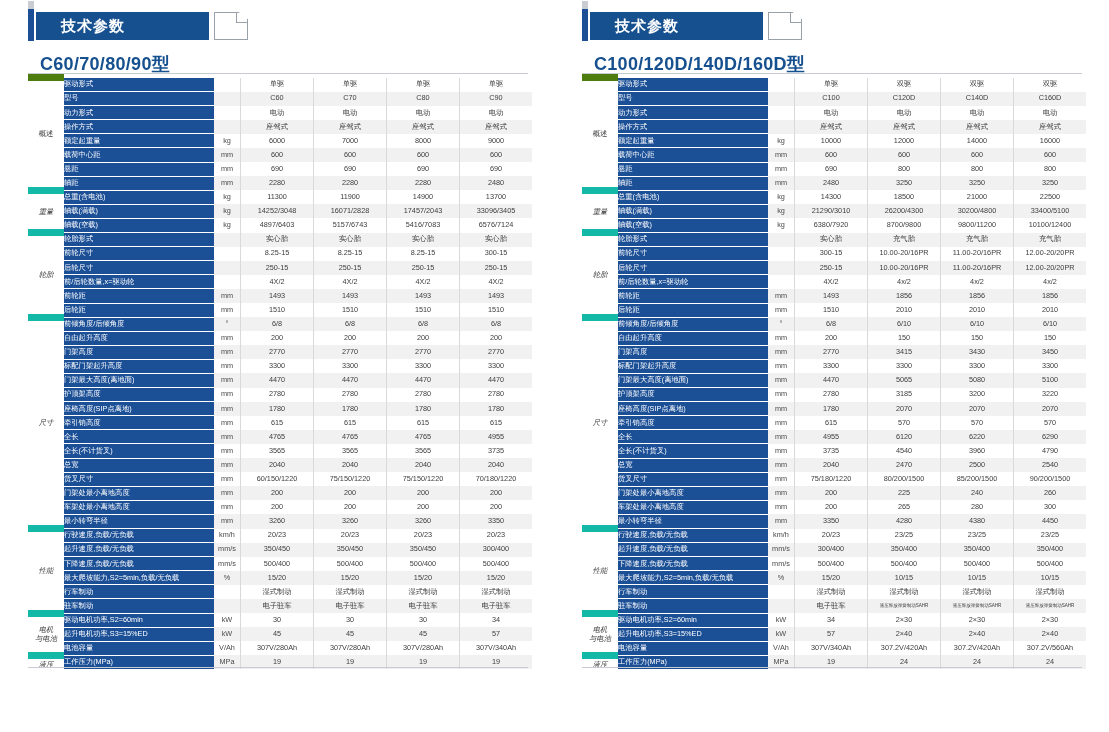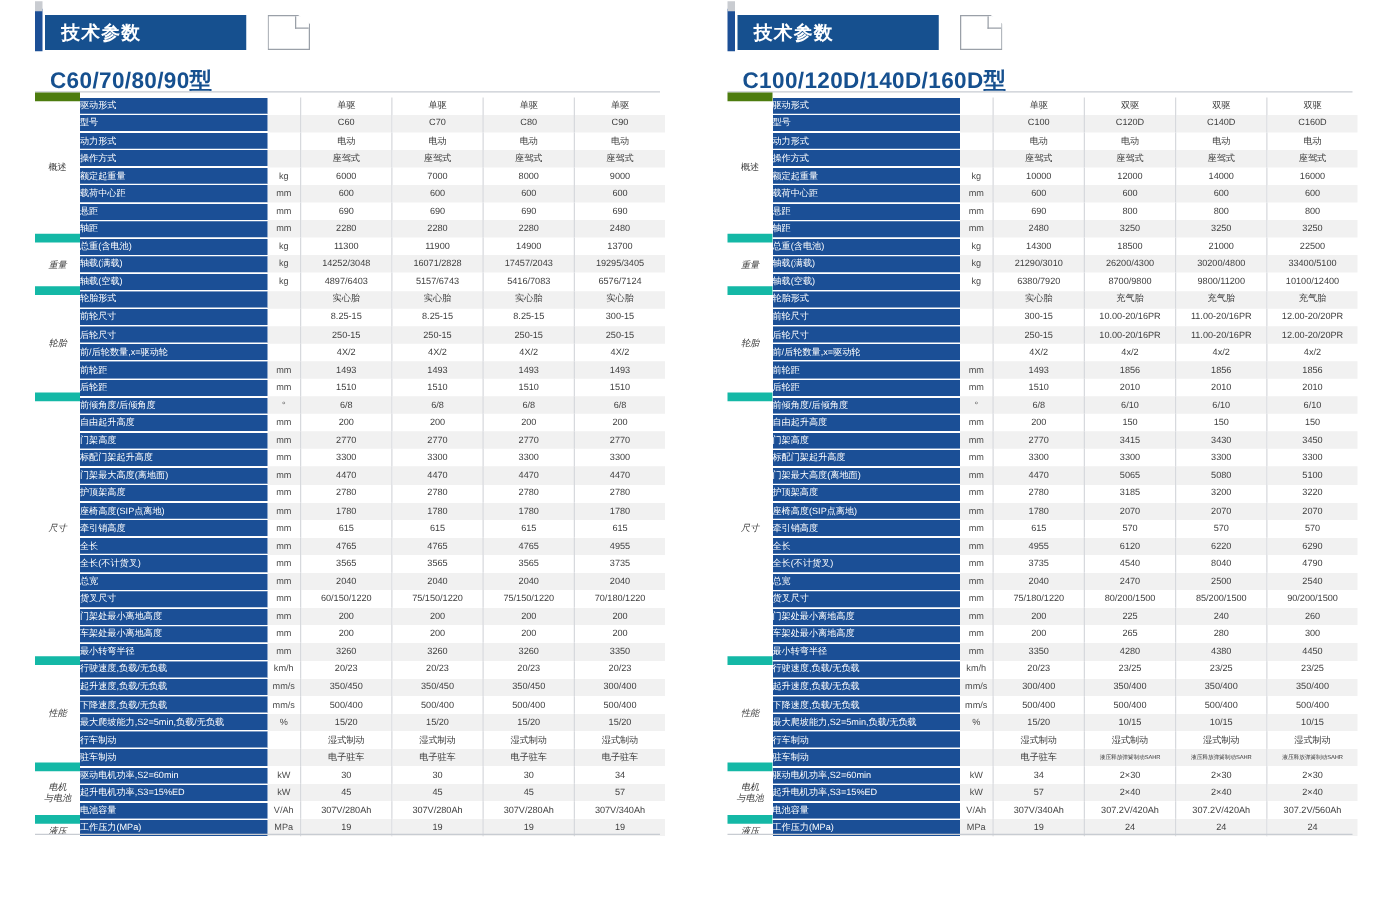--- a/index.html
+++ b/index.html
@@ -20,21 +20,21 @@
     position:absolute;left:0;top:-3px;width:6px;height:34px;
     background:#1c4f96;
   }
   .banner-accent:before{
     content:"";position:absolute;left:0;top:-6px;width:6px;height:8px;
     background:#c9ccd1;
   }
   .banner{
     position:absolute;left:8px;top:2px;height:28px;width:161px;
     background:#16508f;
-    display:flex;align-items:center;
+    display:flex;align-items:center;padding-left:12px;
   }
   .banner-title{
     color:#ffffff;font-size:15px;font-weight:bold;letter-spacing:1px;
     margin-left:13px;
   }
   .tag-fold{
     position:absolute;left:186px;top:2px;width:34px;height:28px;
     background:#ffffff;
     border:1px solid #9aa0a8;
     box-sizing:border-box;
@@ -204,21 +204,21 @@
             <td class="val">11900</td>
             <td class="val">14900</td>
             <td class="val">13700</td>
           </tr>
           <tr class="alt">
             <td class="spec">轴载(满载)</td>
             <td class="unit">kg</td>
             <td class="val">14252/3048</td>
             <td class="val">16071/2828</td>
             <td class="val">17457/2043</td>
-            <td class="val">19295/3405</td>
+            <td class="val">33096/3405</td>
           </tr>
           <tr>
             <td class="spec">轴载(空载)</td>
             <td class="unit">kg</td>
             <td class="val">4897/6403</td>
             <td class="val">5157/6743</td>
             <td class="val">5416/7083</td>
             <td class="val">6576/7124</td>
           </tr>
           <tr class="alt">
@@ -720,21 +720,21 @@
             <td class="val">4955</td>
             <td class="val">6120</td>
             <td class="val">6220</td>
             <td class="val">6290</td>
           </tr>
           <tr>
             <td class="spec">全长(不计货叉)</td>
             <td class="unit">mm</td>
             <td class="val">3735</td>
             <td class="val">4540</td>
-            <td class="val">8040</td>
+            <td class="val">3960</td>
             <td class="val">4790</td>
           </tr>
           <tr class="alt">
             <td class="spec">总宽</td>
             <td class="unit">mm</td>
             <td class="val">2040</td>
             <td class="val">2470</td>
             <td class="val">2500</td>
             <td class="val">2540</td>
           </tr>

